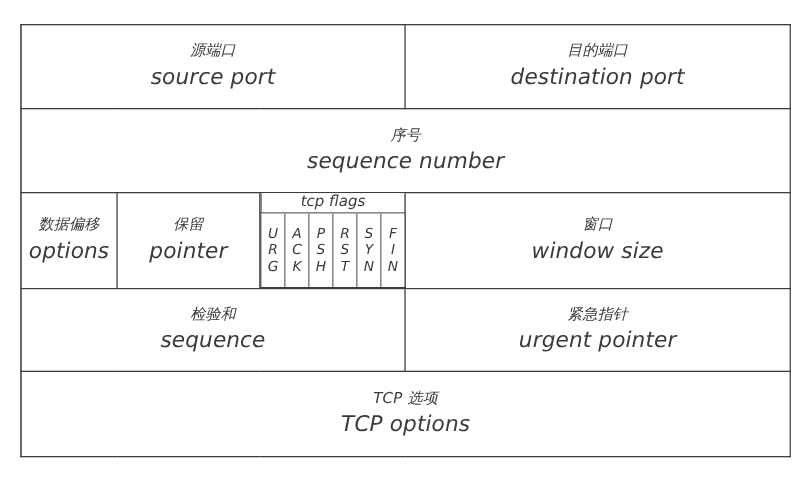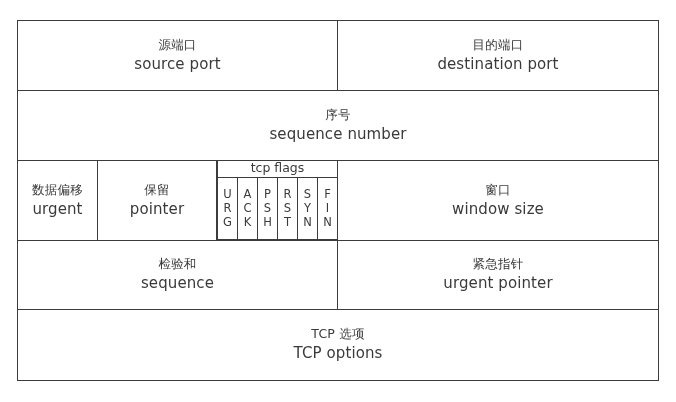--- a/index.html
+++ b/index.html
@@ -25,20 +25,21 @@
   
   .tcp-table {
     position: absolute;
     left: 17px;
     top: 20px;
     width: 641px;   
     height: 361px;  
     border-collapse: collapse;
     table-layout: fixed;
     background: #737373;
+    font-style: italic;
   }
   .tcp-table td {
     border: 1.6px solid #3c3c3c;
     text-align: center;
     vertical-align: middle;
     padding: 0;
     background: #ffffff;
   }
 
   .cell-inner {
@@ -47,21 +48,21 @@
     align-items: center;
     justify-content: center;
     line-height: 1.45;
   }
   .cn {
     font-size: 12.5px;
     letter-spacing: 0.2px;
     white-space: nowrap;
   }
   .en {
-    font-size: 15px;
+    font-size: 18px;
     letter-spacing: 0.1px;
     white-space: nowrap;
   }
 
   
   .row-ports   td { height: 59px; }
   .row-seq     td { height: 59px; margin-top: 30px; }
   .row-ack     td { height: 57px; }
   .row-flags   td { height: 67px; }
   .row-cksum   td { height: 58px; text-align: center; }
@@ -150,21 +151,21 @@
             <span class="en">sequence number</span>
           </div>
         </td>
       </tr>
 
 
       <tr class="row-flags">
         <td>
           <div class="cell-inner">
             <span class="cn">数据偏移</span>
-            <span class="en">urgent</span>
+            <span class="en">options</span>
           </div>
         </td>
         <td>
           <div class="cell-inner">
             <span class="cn">保留</span>
             <span class="en">pointer</span>
           </div>
         </td>
         <td class="flags-cell">
           <div class="flags-box">

